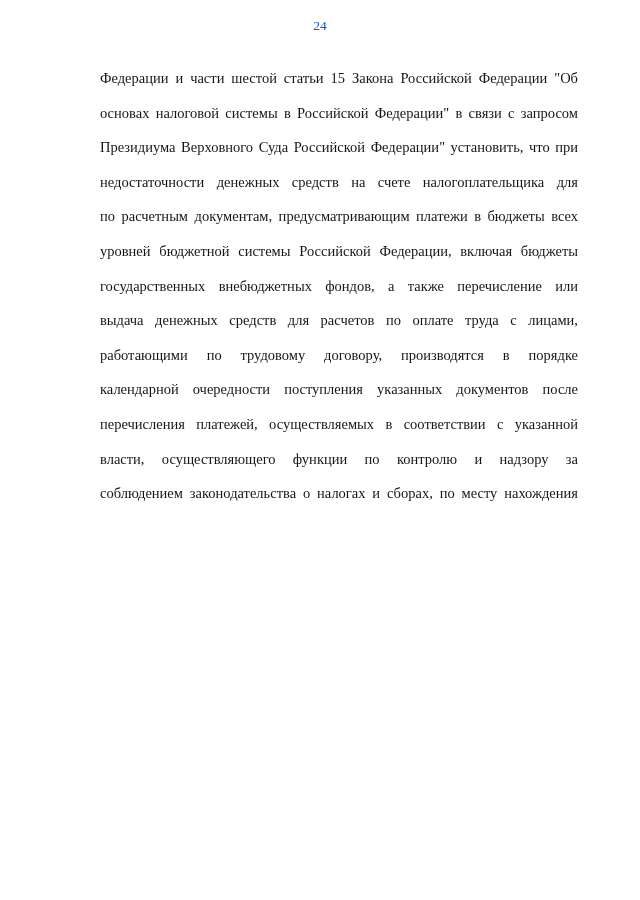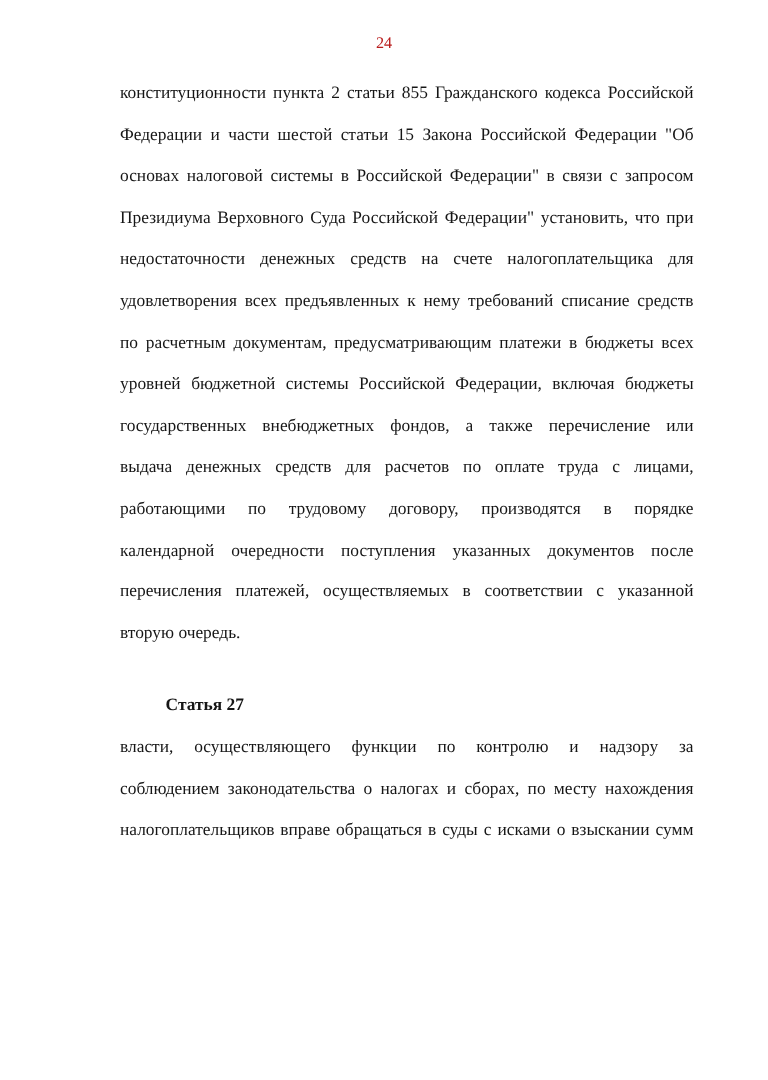--- a/index.html
+++ b/index.html
@@ -11,26 +11,26 @@
     position: relative;
     width: 640px;
     height: 900px;
     background: #ffffff;
     overflow: hidden;
     color: #161616;
     font-family: "Liberation Serif", serif;
   }
   .page-number {
     position: absolute;
-    top: 28px;
+    top: 18px;
     left: 0;
     right: 0;
     text-align: center;
     font-size: 13.5px;
-    color: #b91c1c;
+    color: #1d4ed8;
   }
   .text-block {
     position: absolute;
     top: 61px;
     left: 100px;
     width: 478px;
     font-size: 14.5px;
   }
   .line {
     height: 34.6px;
@@ -53,34 +53,29 @@
     font-size: 14.5px;
   }
 </style>
 </head>
 <body>
 
 <div class="page">
   <div class="page-number">24</div>
 
   <div class="text-block">
-    <div class="line">конституционности пункта 2 статьи 855 Гражданского кодекса Российской</div>
     <div class="line">Федерации и части шестой статьи 15 Закона Российской Федерации "Об</div>
     <div class="line">основах налоговой системы в Российской Федерации" в связи с запросом</div>
     <div class="line">Президиума Верховного Суда Российской Федерации" установить, что при</div>
     <div class="line">недостаточности денежных средств на счете налогоплательщика для</div>
-    <div class="line">удовлетворения всех предъявленных к нему требований списание средств</div>
     <div class="line">по расчетным документам, предусматривающим платежи в бюджеты всех</div>
     <div class="line">уровней бюджетной системы Российской Федерации, включая бюджеты</div>
     <div class="line">государственных внебюджетных фондов, а также перечисление или</div>
     <div class="line">выдача денежных средств для расчетов по оплате труда с лицами,</div>
     <div class="line">работающими по трудовому договору, производятся в порядке</div>
     <div class="line">календарной очередности поступления указанных документов после</div>
     <div class="line">перечисления платежей, осуществляемых в соответствии с указанной</div>
-    <div class="line endline">вторую очередь.</div>
 
-    <div class="heading">Статья 27</div>
 
     <div class="line">власти, осуществляющего функции по контролю и надзору за</div>
     <div class="line">соблюдением законодательства о налогах и сборах, по месту нахождения</div>
-    <div class="line">налогоплательщиков вправе обращаться в суды с исками о взыскании сумм</div>
   </div>
 </div>
 
 </body></html>

